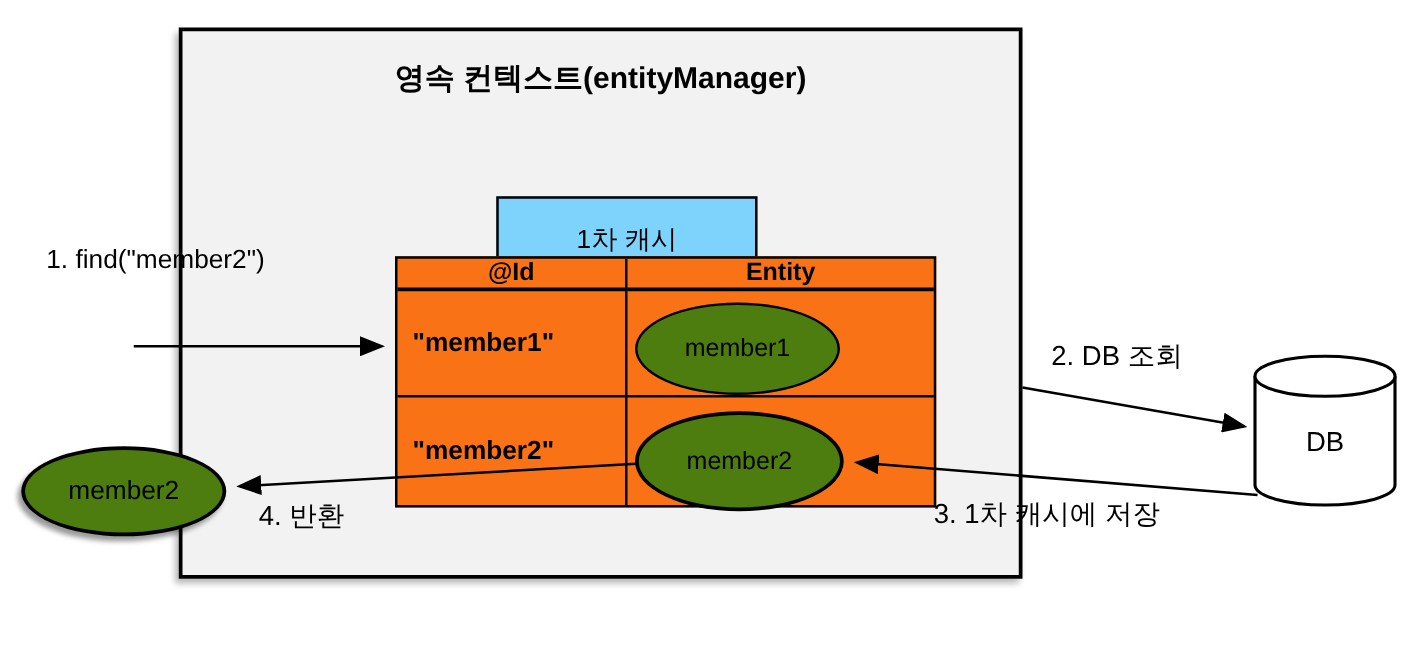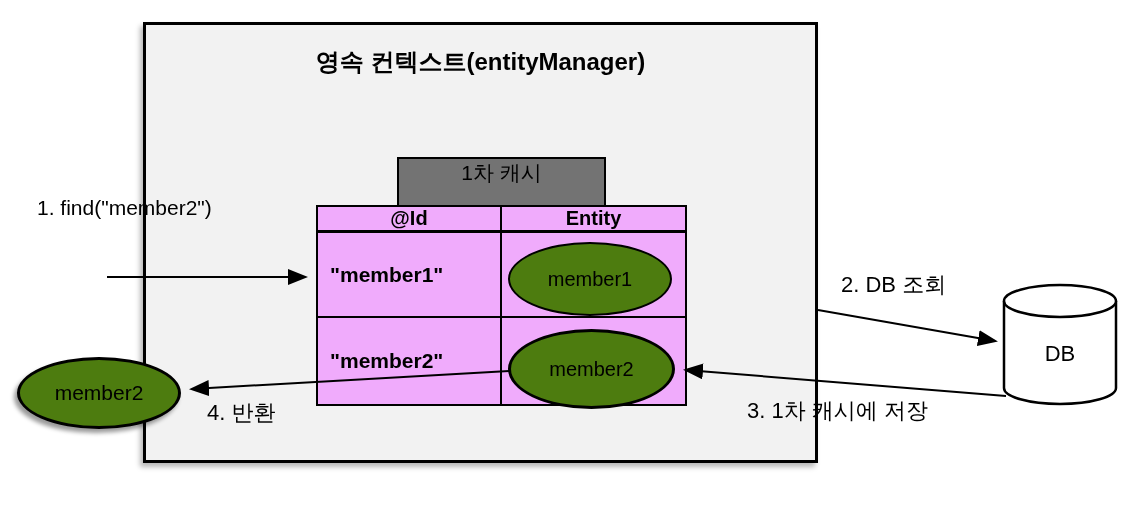--- a/index.html
+++ b/index.html
@@ -13,28 +13,28 @@
     box-shadow:-3px 4px 5px rgba(0,0,0,0.28);
   }
   .title{
     position:absolute;left:143px;top:46px;width:675px;
     text-align:center;font-size:24px;font-weight:bold;letter-spacing:0;
   }
 
   
   .cache-box{
     position:absolute;left:397px;top:157px;width:209px;height:50px;
-    background:#737373;border:2px solid #000;box-sizing:border-box;
-    display:flex;align-items:flex-start;justify-content:center;font-size:21px;
+    background:#7dd3fc;border:2px solid #000;box-sizing:border-box;
+    display:flex;align-items:flex-end;justify-content:center;font-size:21px;
   }
 
   
   .cache-table{
-    position:absolute;left:316px;top:205px;width:371px;height:201px;
-    background:#f0abfc;border:2px solid #000;box-sizing:border-box;
+    position:absolute;left:316px;top:205px;width:433px;height:201px;
+    background:#f97316;border:2px solid #000;box-sizing:border-box;
     display:grid;grid-template-columns:184px 1fr;grid-template-rows:26px 85px 1fr;
   }
   .cache-table .cell{box-sizing:border-box;display:flex;align-items:center;}
   .cache-table .hdr{justify-content:center;font-weight:bold;font-size:20px;border-bottom:3px solid #000;}
   .cache-table .col1{border-right:2px solid #000;}
   .cache-table .idcell{font-weight:bold;font-size:21px;padding-left:12px;border-bottom:2px solid #000;}
   .cache-table .r1{border-bottom:2px solid #000;}
   .cache-table .entitycell{border-bottom:2px solid #000;}
 
   

